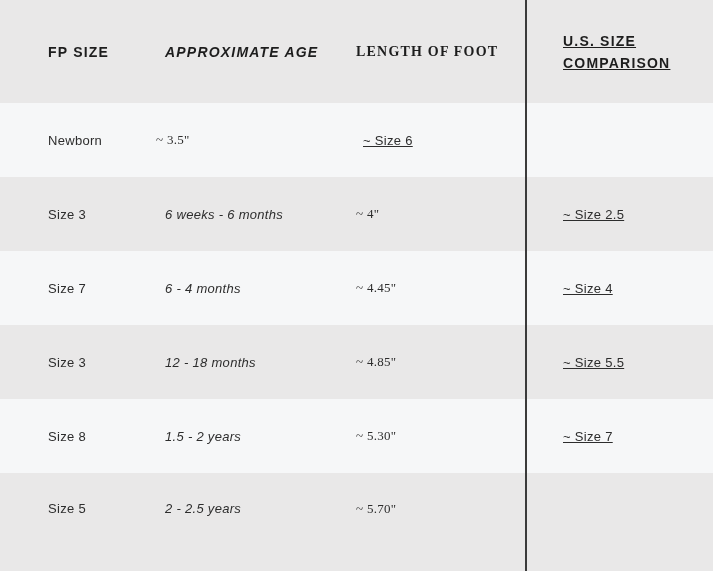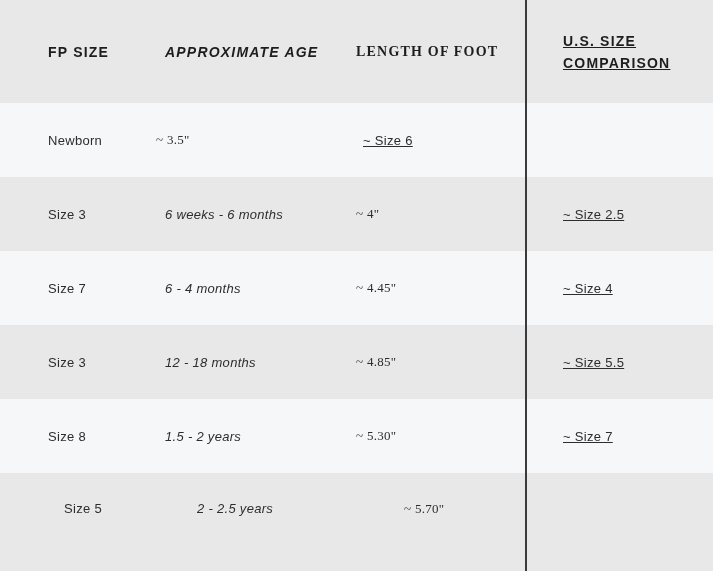--- a/index.html
+++ b/index.html
@@ -31,21 +31,20 @@
   }
   .row.data {
     height: 74px;
   }
   .row.last {
     flex: 1 1 auto;
     align-items: flex-start;
   }
   .row.last .cell {
     margin-top: 28px;
-    margin-left: 16px;
   }
   .row-gray  { background: #e9e8e8; }
   .row-light { background: #f6f7f8; }
 
   .cell {
     box-sizing: border-box;
     flex: 0 0 auto;
   }
   .c1 { width: 140px; padding-left: 48px; }
   .c2 { width: 200px; padding-left: 25px; font-style: italic; }

